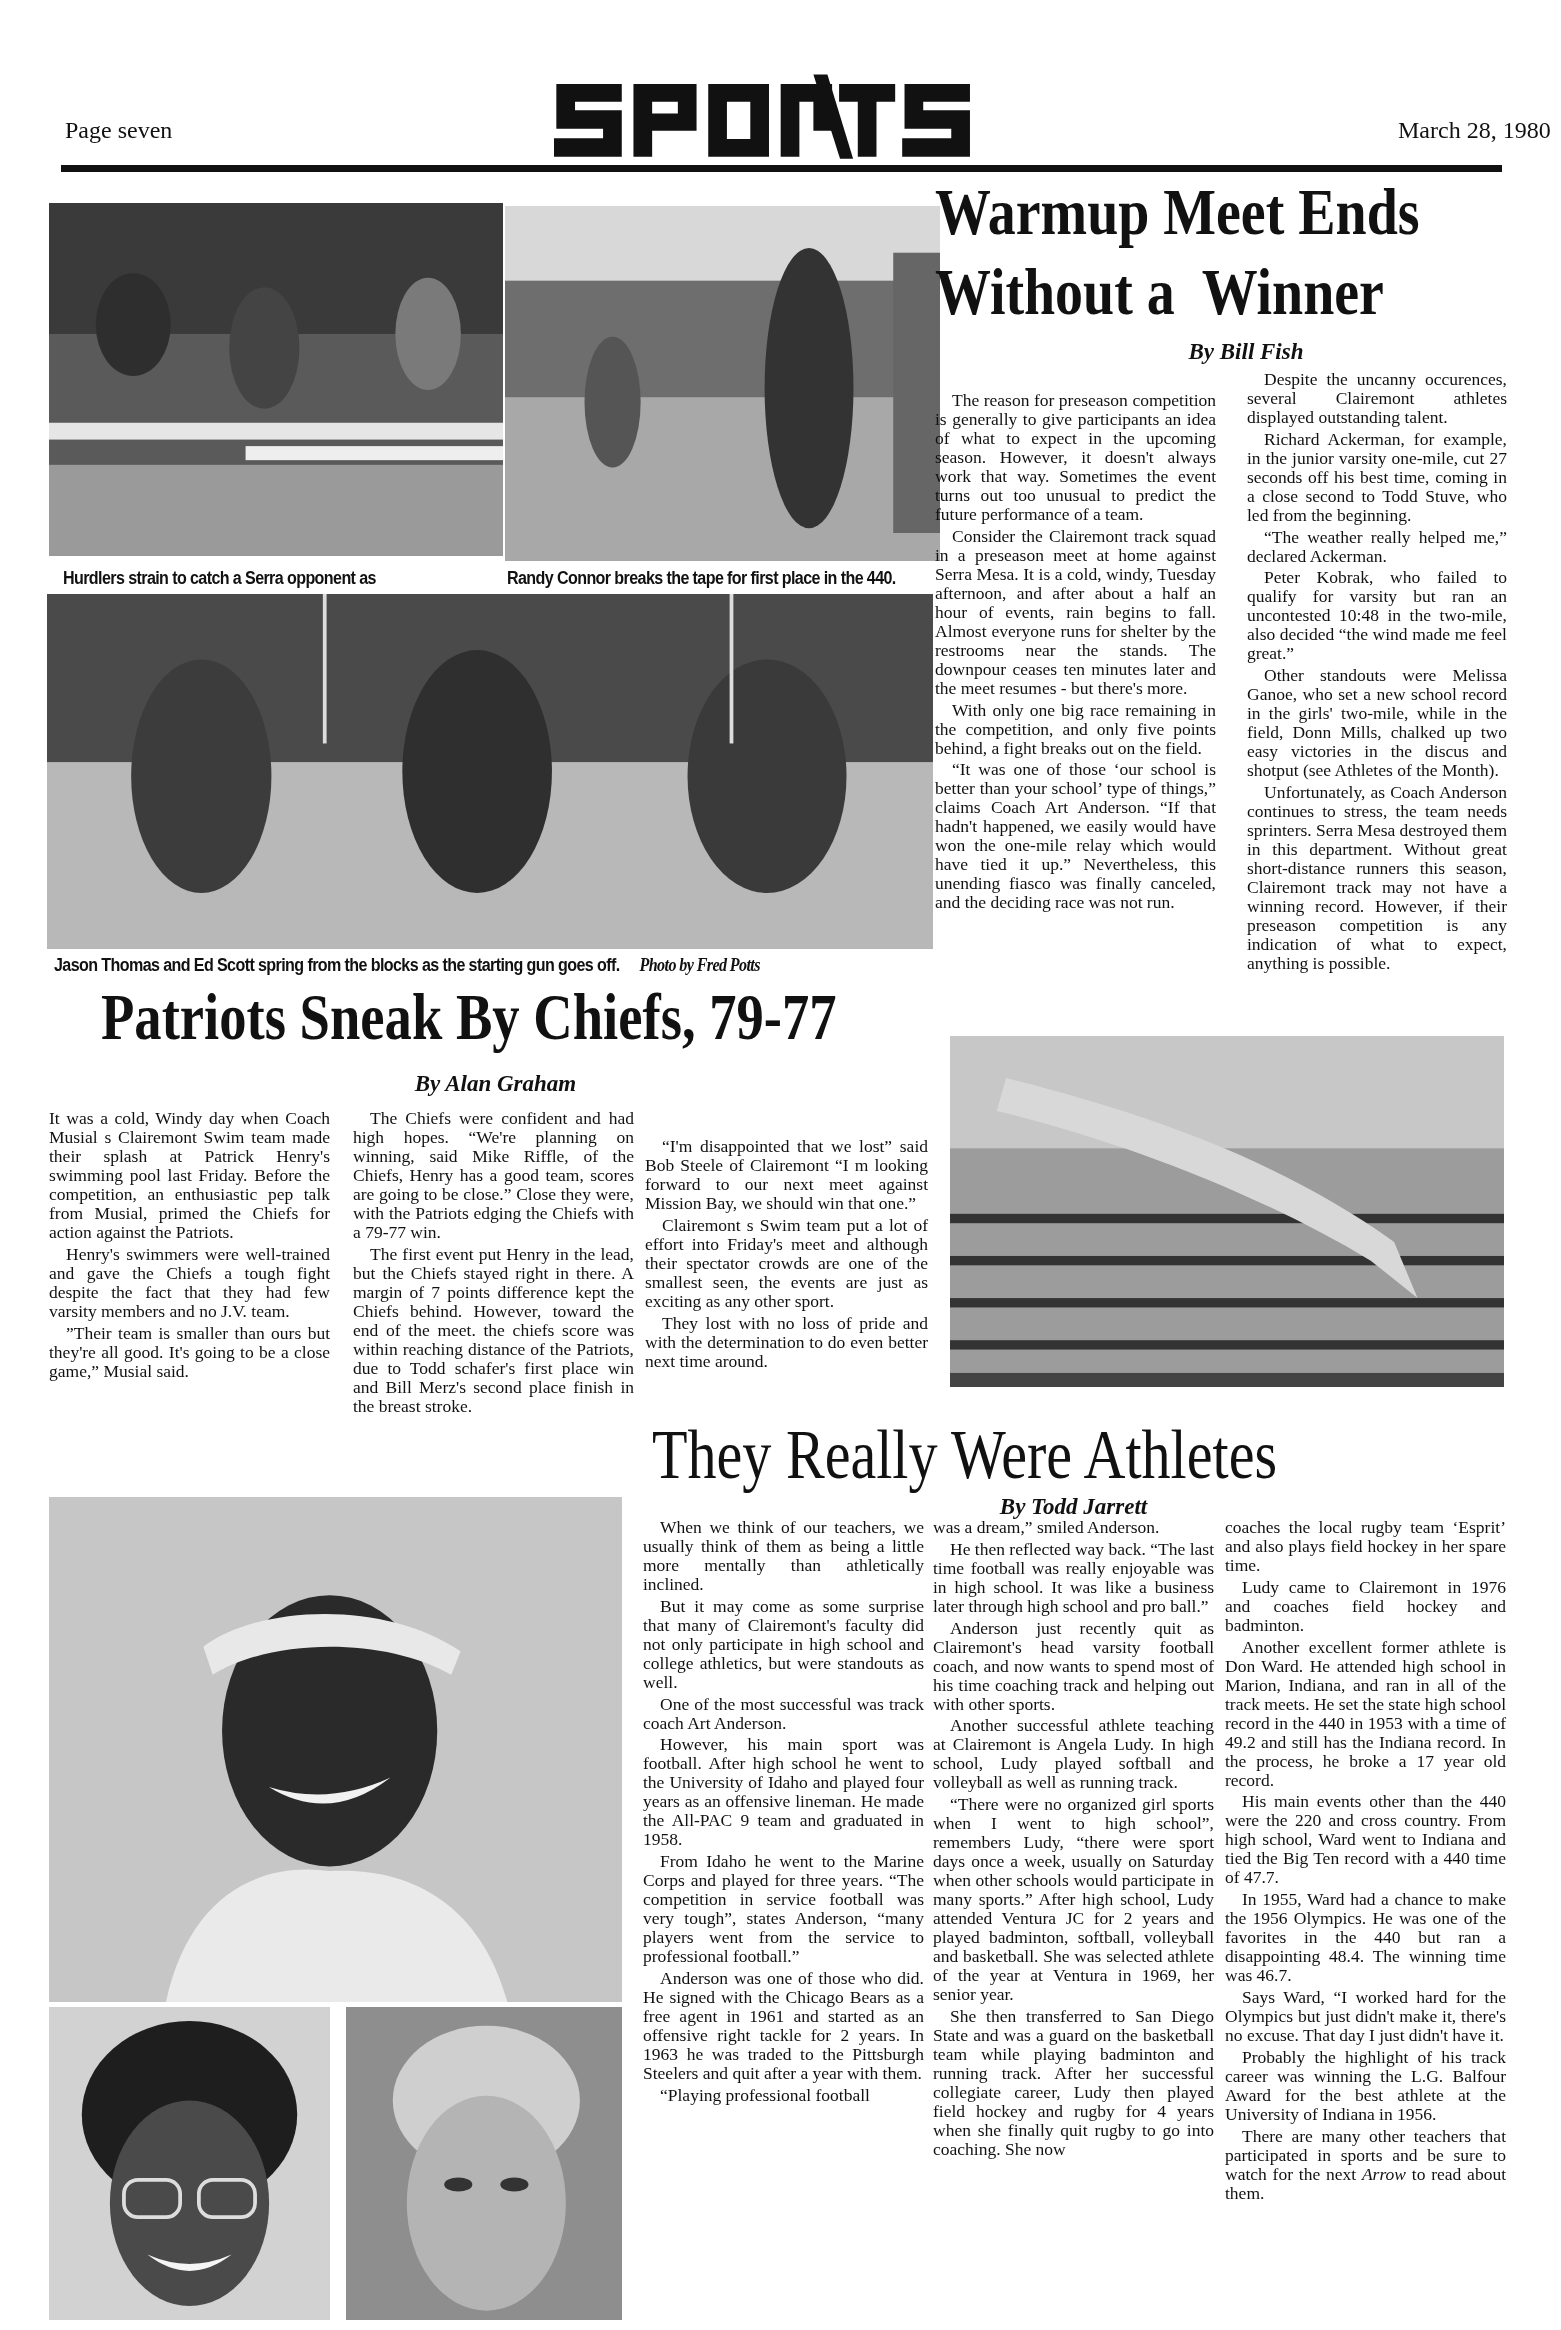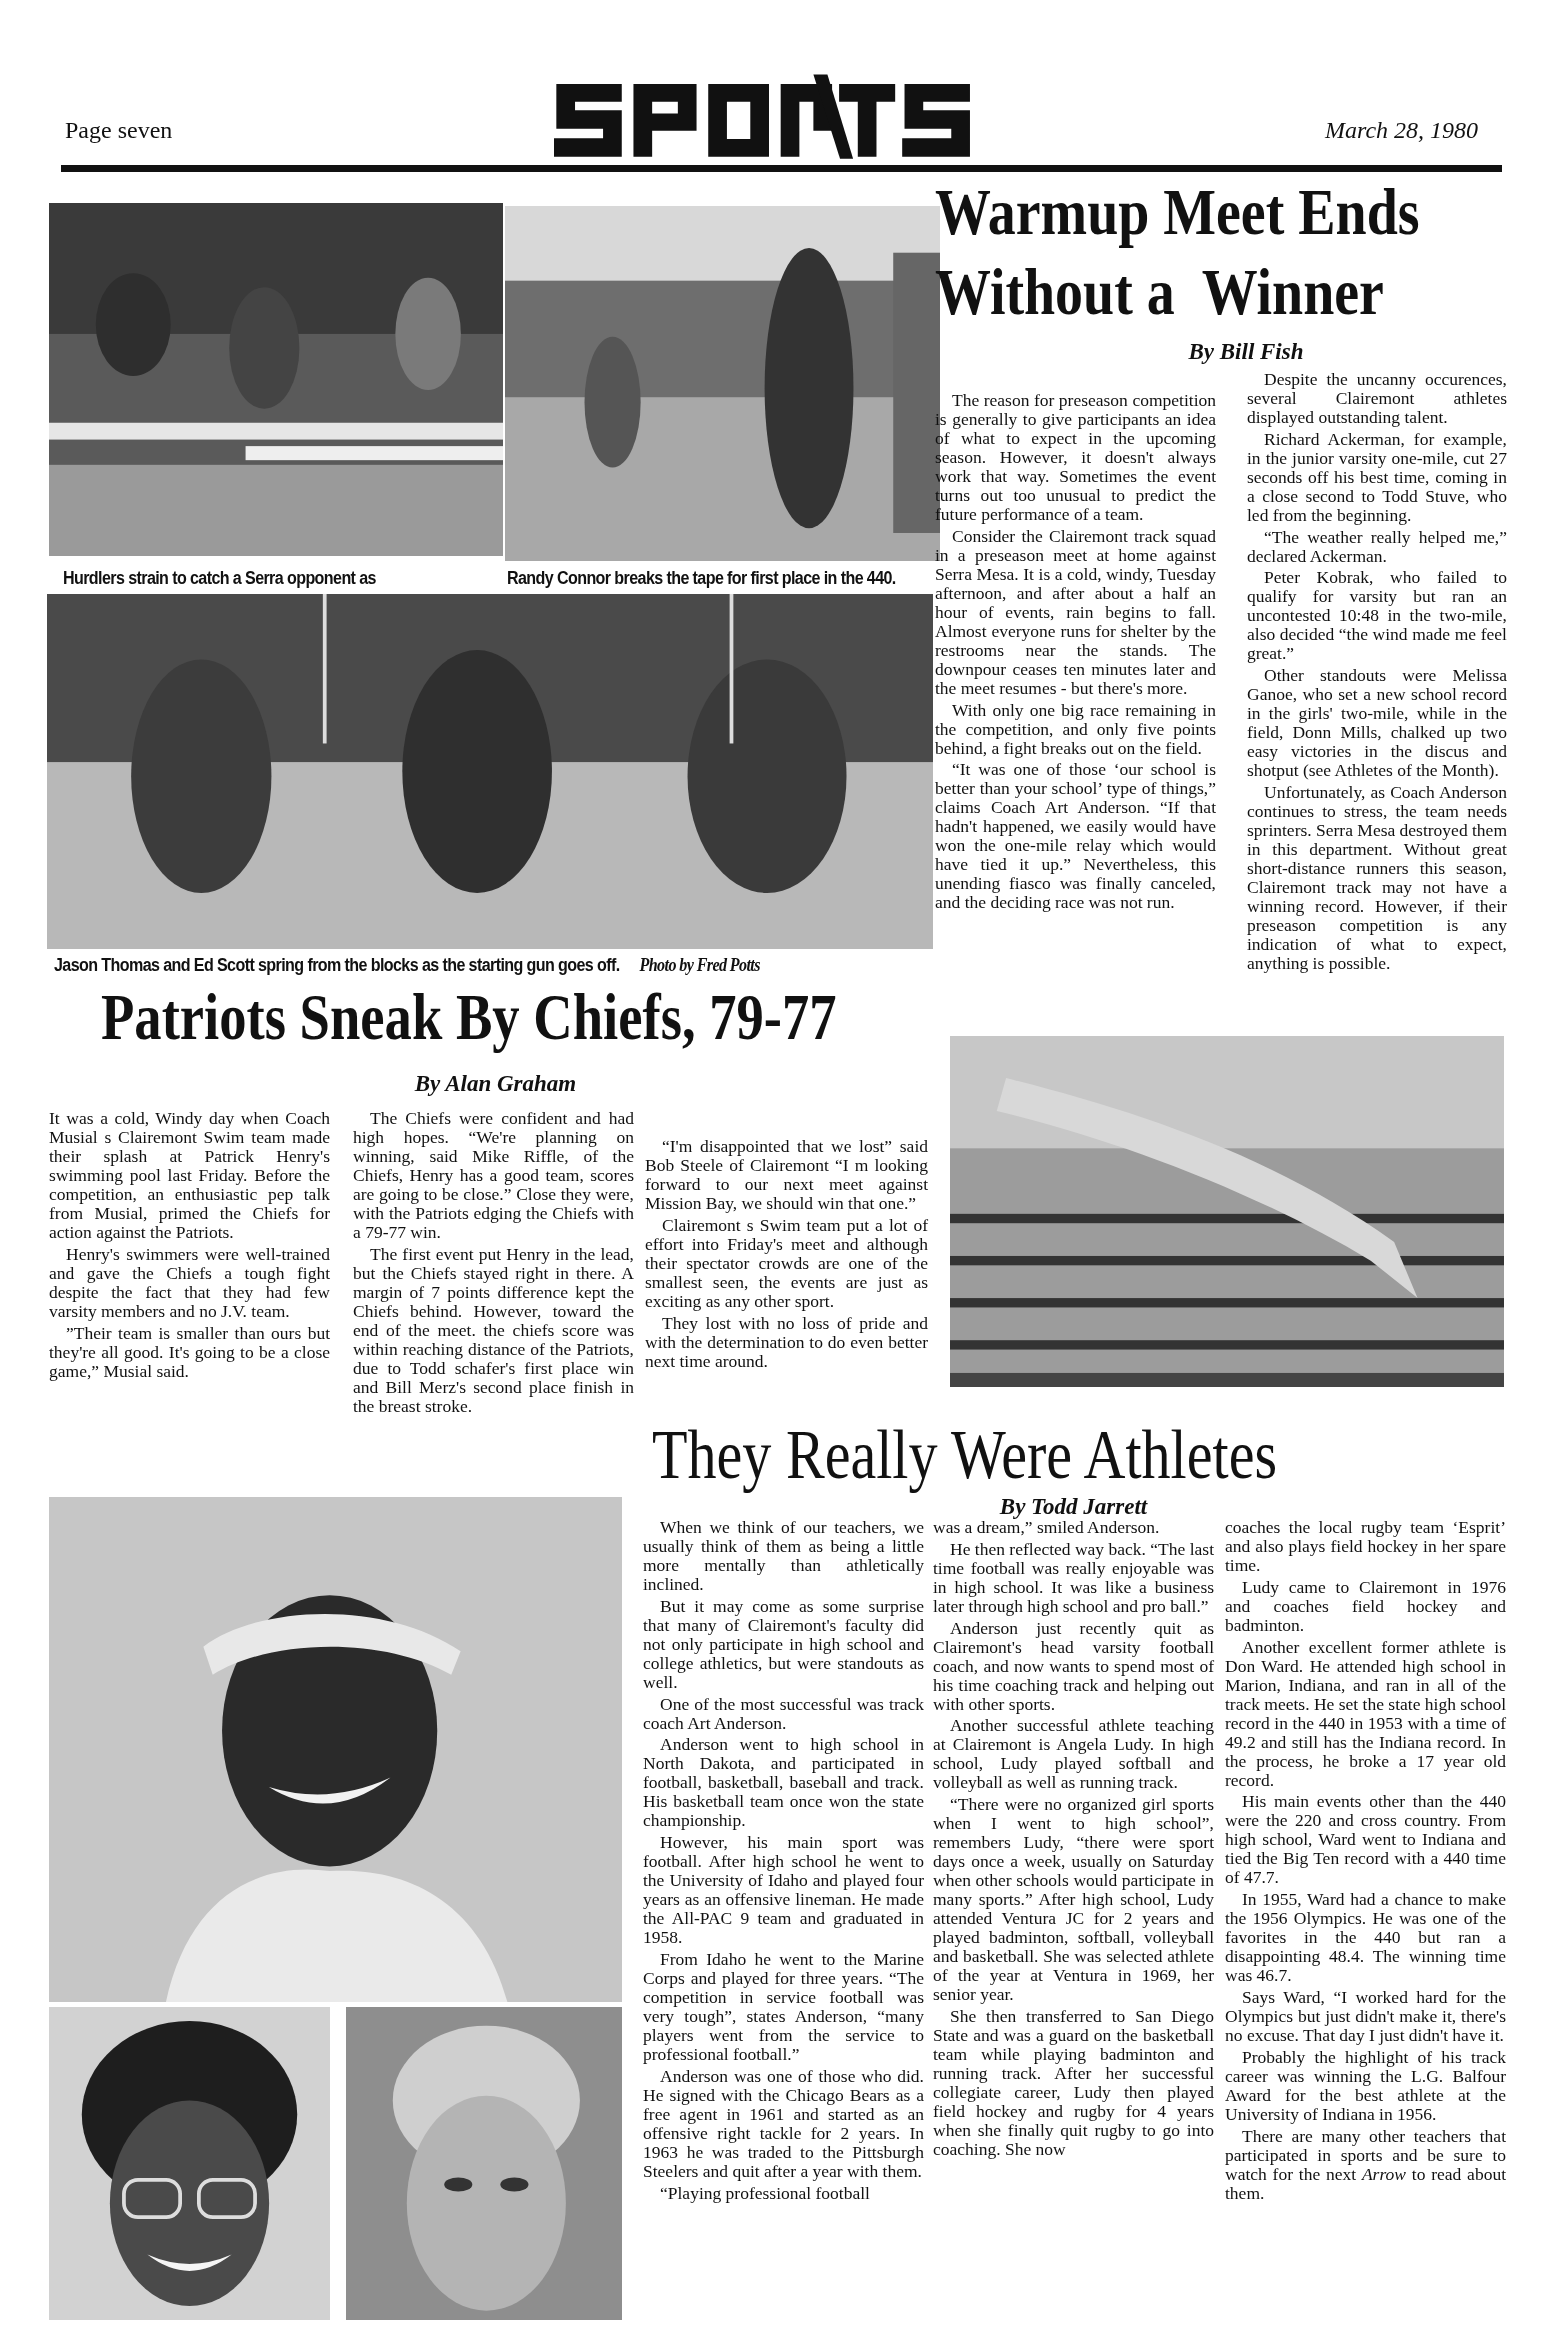--- a/index.html
+++ b/index.html
@@ -35,21 +35,21 @@
 
     <path d="M485 40 h110 v100 h-40 v-62 h-30 v118 h-40 z" fill="#111"></path>
     <path d="M555 140 l30 0 l55 180 l-28 0 z" fill="#111" transform="translate(0,-120) scale(1,1)"></path>
 
     <path d="M610 40 h120 v38 h-40 v118 h-40 v-118 h-40 z" fill="#111"></path>
 
     <path d="M750 40 h140 v38 h-100 v18 h100 v100 h-145 v-40 h105 v-20 h-100 z" fill="#111"></path>
   </svg>
 </div>
 
-<div class="abs folio" style="left:1325px;font-style:italic;">March 28, 1980</div>
+<div class="abs folio" style="left:1398px;">March 28, 1980</div>
 <div class="abs rule"></div>
 
 <div class="abs photo" style="left:49px; top:203px; width:454px; height:353px;" aria-label="Hurdlers clearing hurdles in Chiefs jerseys">
   <svg viewBox="0 0 970 755" preserveAspectRatio="none">
     <rect width="970" height="755" fill="#5a5a5a"></rect>
     <rect width="970" height="280" fill="#3a3a3a"></rect>
     <rect y="560" width="970" height="195" fill="#9a9a9a"></rect>
     <rect x="0" y="470" width="970" height="36" fill="#e6e6e6"></rect>
     <rect x="420" y="520" width="550" height="30" fill="#eeeeee"></rect>
     <ellipse cx="180" cy="260" rx="80" ry="110" fill="#2e2e2e"></ellipse>
@@ -140,21 +140,20 @@
   </svg>
 </div>
 
 <div class="abs headline" style="left:652px; top:1420px; font-size:70px; font-weight:normal; transform:scaleX(0.83);">They Really Were Athletes</div>
 <div class="abs byline" style="left:933px; top:1494px; width:281px;">By Todd Jarrett</div>
 
 <div class="abs col" style="left:643px; top:1518px; width:281px;">
   <p>When we think of our teachers, we usually think of them as being a little more mentally than athletically inclined.</p>
   <p>But it may come as some surprise that many of Clairemont's faculty did not only participate in high school and college athletics, but were standouts as well.</p>
   <p>One of the most successful was track coach Art Anderson.</p>
-  <p>Anderson went to high school in North Dakota, and participated in football, basketball, baseball and track. His basketball team once won the state championship.</p>
   <p>However, his main sport was football. After high school he went to the University of Idaho and played four years as an offensive lineman. He made the All-PAC 9 team and graduated in 1958.</p>
   <p>From Idaho he went to the Marine Corps and played for three years. “The competition in service football was very tough”, states Anderson, “many players went from the service to professional football.”</p>
   <p>Anderson was one of those who did. He signed with the Chicago Bears as a free agent in 1961 and started as an offensive right tackle for 2 years. In 1963 he was traded to the Pittsburgh Steelers and quit after a year with them.</p>
   <p>“Playing professional football</p>
 </div>
 <div class="abs col" style="left:933px; top:1518px; width:281px;">
   <p class="noindent">was a dream,” smiled Anderson.</p>
   <p>He then reflected way back. “The last time football was really enjoyable was in high school. It was like a business later through high school and pro ball.”</p>
   <p>Anderson just recently quit as Clairemont's head varsity football coach, and now wants to spend most of his time coaching track and helping out with other sports.</p>
   <p>Another successful athlete teaching at Clairemont is Angela Ludy. In high school, Ludy played softball and volleyball as well as running track.</p>

